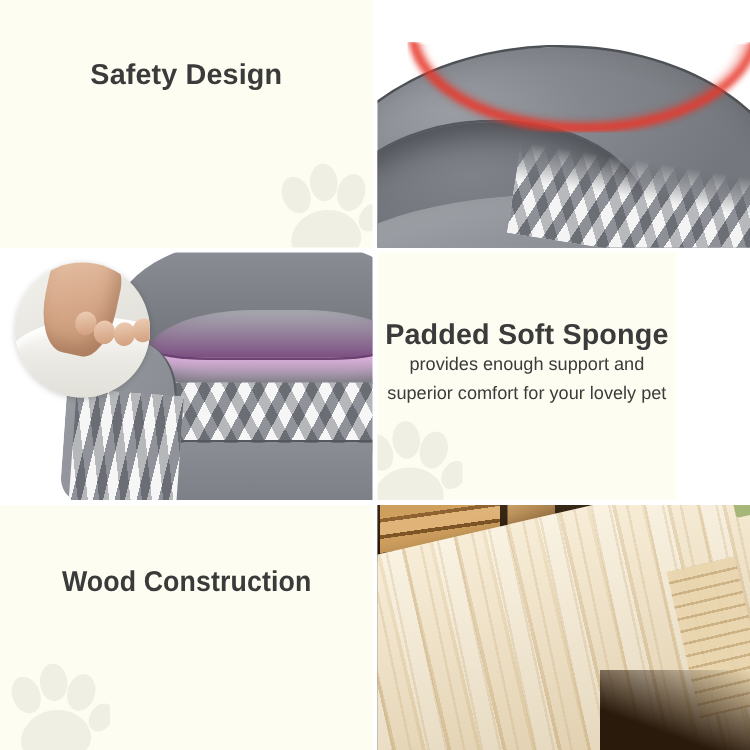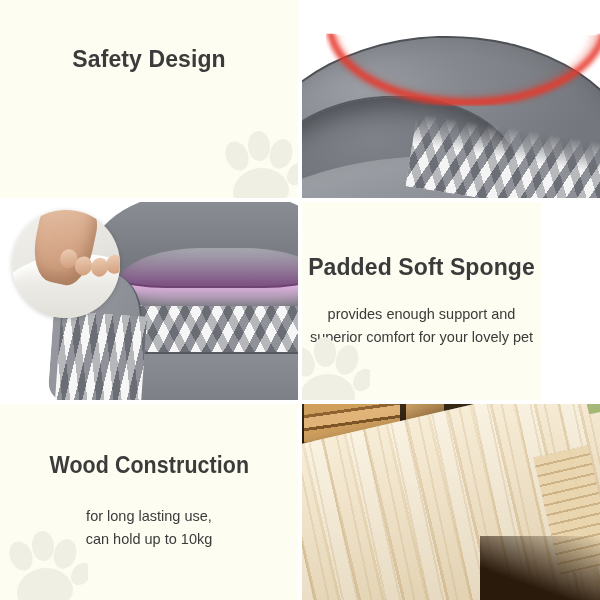--- a/index.html
+++ b/index.html
@@ -250,21 +250,21 @@
   .knuckle.k1 { left: 28px; top: 52px; }
   .knuckle.k2 { left: 44px; top: 56px; }
   .knuckle.k3 { left: 60px; top: 54px; }
   .knuckle.k4 { left: 74px; top: 48px; }
 
   
   #panel-sponge {
     left: 302px; top: 202px; width: 239px; height: 198px;
   }
   #panel-sponge .panel-title { margin-top: 52px; }
-  #panel-sponge .panel-body  { margin-top: 22px; }
+  #panel-sponge .panel-body  { }
   #paw-sponge { left: -18px; bottom: -14px; }
 
   
   #panel-wood {
     left: 0; top: 404px; width: 298px; height: 196px;
   }
   #panel-wood .panel-title { margin-top: 48px; }
   #panel-wood .panel-body  { margin-top: 26px; }
   #paw-wood { left: 2px; bottom: -8px; }
 
@@ -398,22 +398,20 @@
         <ellipse cx="41" cy="16" rx="11" ry="15" transform="rotate(-5 41 16)"></ellipse>
         <ellipse cx="63" cy="24" rx="11" ry="15" transform="rotate(16 63 24)"></ellipse>
         <ellipse cx="79" cy="44" rx="9" ry="12" transform="rotate(34 79 44)"></ellipse>
         <path d="M44 38c16 0 27 11 27 22 0 9-8 15-20 15-7 0-11 3-18 3-11 0-18-6-18-15 0-12 12-25 29-25z"></path>
       </svg>
     </div>
   </div>
 
   <div class="panel text-panel" id="panel-wood">
     <div class="panel-title condensed">Wood Construction</div>
-    <div class="panel-body">for long lasting use,
-can hold up to 10kg</div>
     <div class="paw" id="paw-wood">
       <svg width="86" height="78" viewBox="0 0 86 78" aria-hidden="true">
         <ellipse cx="19" cy="26" rx="11" ry="15" transform="rotate(-22 19 26)"></ellipse>
         <ellipse cx="41" cy="16" rx="11" ry="15" transform="rotate(-5 41 16)"></ellipse>
         <ellipse cx="63" cy="24" rx="11" ry="15" transform="rotate(16 63 24)"></ellipse>
         <ellipse cx="79" cy="44" rx="9" ry="12" transform="rotate(34 79 44)"></ellipse>
         <path d="M44 38c16 0 27 11 27 22 0 9-8 15-20 15-7 0-11 3-18 3-11 0-18-6-18-15 0-12 12-25 29-25z"></path>
       </svg>
     </div>
   </div>

